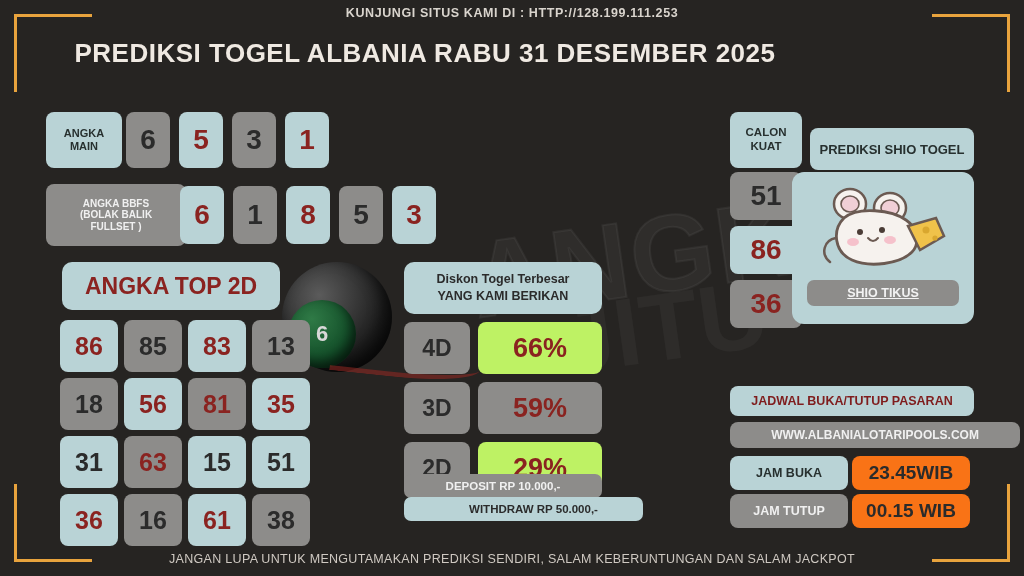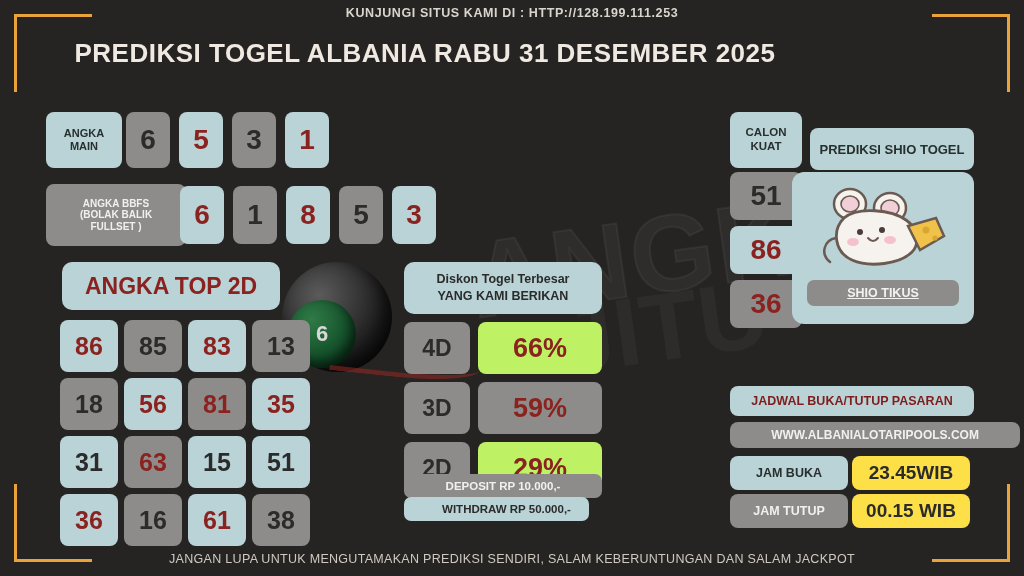--- a/index.html
+++ b/index.html
@@ -130,21 +130,21 @@
   .v-grey { background: #8d8c8a; }
   .r1 { left: 404px; top: 322px; }
   .r2 { left: 404px; top: 382px; }
   .r3 { left: 404px; top: 442px; }
   .dep {
     position: absolute; left: 404px; top: 474px; width: 198px; height: 24px;
     background: #8d8c8a; color: #f0f0f0; border-radius: 7px;
     display:flex; align-items:center; justify-content:center; font-size: 11.5px; font-weight: bold;
   }
   .wit {
-    position: absolute; left: 404px; top: 497px; width: 185px; height: 24px;
+    position: absolute; left: 404px; top: 497px; width: 239px; height: 24px;
     background: #b9d3d6; color: #2b2b2b; border-radius: 7px;
     display:flex; align-items:center; justify-content:center; font-size: 11.5px; font-weight: bold; padding-left: 20px;
   }
 
   
   .ck-label {
     position: absolute; left: 730px; top: 112px; width: 72px; height: 56px;
     background: #b9d3d6; color: #27302f; border-radius: 8px;
     display:flex; flex-direction: column; align-items:center; justify-content:center;
     font-size: 11.5px; font-weight: bold; line-height: 1.2;
@@ -180,21 +180,21 @@
   }
   .jrow { position: absolute; display: flex; gap: 4px; }
   .jrow .k { width: 118px; height: 34px; border-radius: 8px;
     display:flex; align-items:center; justify-content:center; font-size: 12.5px; font-weight: bold; }
   .jrow .v { width: 118px; height: 34px; border-radius: 8px;
     display:flex; align-items:center; justify-content:center; font-size: 19px; font-weight: bold; color: #2b2b2b; }
   .jr1 { left: 730px; top: 456px; }
   .jr2 { left: 730px; top: 494px; }
   .k-blue { background: #b9d3d6; color: #27302f; }
   .k-grey { background: #8d8c8a; color: #f0f0f0; }
-  .v-white { background: #fde047; }
+  .v-white { background: #f97316; }
 </style>
 </head>
 <body>
 
 <div id="page">
 
   <div class="bracket br-tl"></div>
   <div class="bracket br-tr"></div>
   <div class="bracket br-bl"></div>
   <div class="bracket br-br"></div>

